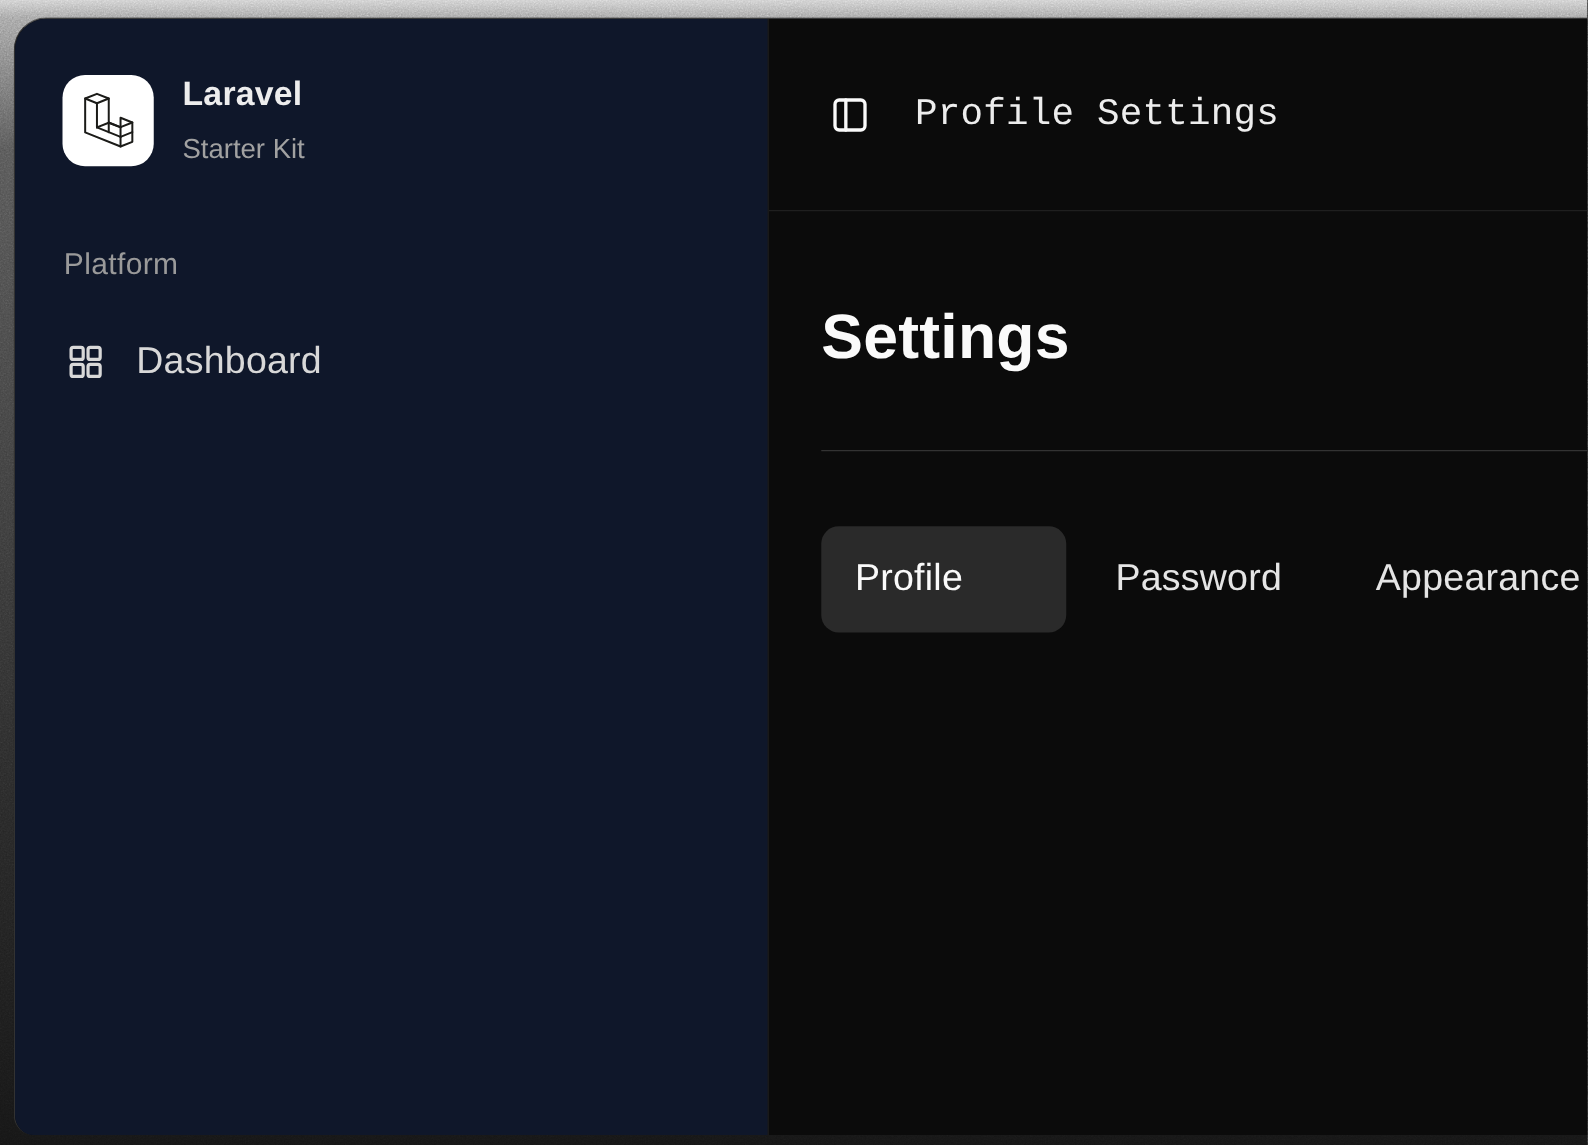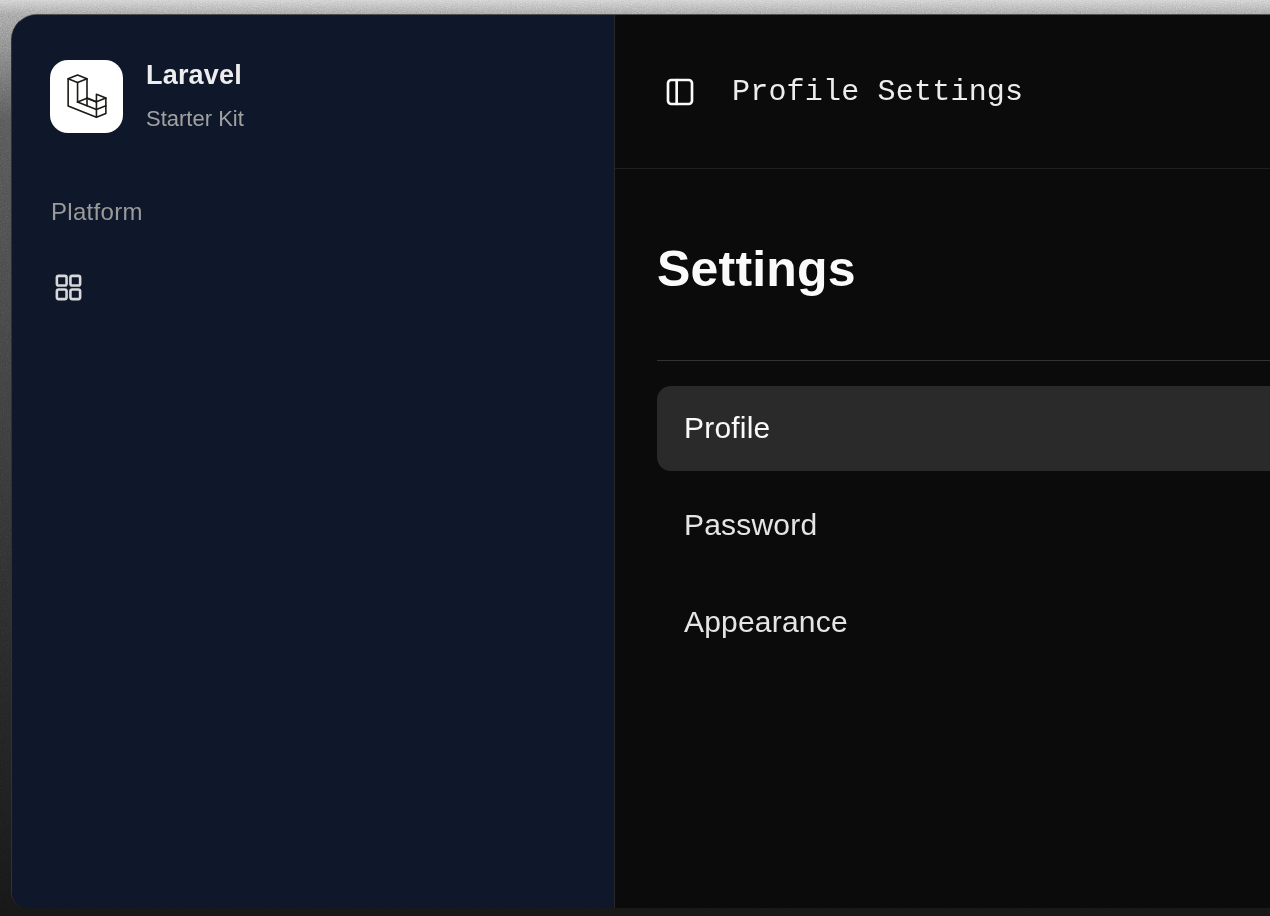--- a/index.html
+++ b/index.html
@@ -47,21 +47,21 @@
   .app-header { height:154px; flex:0 0 154px; border-bottom:1px solid #1f1f1f;
     display:flex; align-items:center; padding-left:49px; }
   .panel-btn { background:none; border:none; padding:0; cursor:pointer; display:flex; align-items:center; }
   .header-title { margin-left:36px; font-size:30px; font-weight:500; color:#ededed; letter-spacing:0.2px;font-family:Liberation Mono, monospace; }
 
   .content { padding:74px 0 0 42px; flex:1 1 auto; }
   .page-heading { font-size:50px; font-weight:700; color:#fafafa; letter-spacing:0.2px; line-height:1.05; }
   .page-subheading { margin-top:21px; font-size:28px; color:#a1a1a1; letter-spacing:0.2px; white-space:nowrap; }
   .content-divider { border:none; height:1px; background:#333333; margin-top:64px; width:100%; }
 
-  .settings-nav { margin-top:25px; display:flex; flex-direction:column; gap:12px; }
+  .settings-nav { margin-top:60px; display:flex; flex-direction:row; gap:12px; }
   .tab { height:85px; display:flex; align-items:center; padding-left:27px;
     border-radius:14px; font-size:30px; color:#e5e5e5; letter-spacing:0.2px;
     width:calc(100% + 30px); cursor:pointer; }
   .tab.active { background:#2a2a2a; color:#fafafa; }
 </style>
 </head>
 <body>
 
 <div class="bg-noise">
   <svg width="1270" height="916" xmlns="http://www.w3.org/2000/svg">
@@ -103,20 +103,21 @@
 
     <div class="nav-label">Platform</div>
 
     <div class="nav-item">
       <svg width="31" height="31" viewBox="0 0 24 24" fill="none" stroke="#d8d8d8" stroke-width="2" stroke-linejoin="round" stroke-linecap="round">
         <rect x="3" y="3" width="7.5" height="7.5" rx="1.4"></rect>
         <rect x="13.5" y="3" width="7.5" height="7.5" rx="1.4"></rect>
         <rect x="3" y="13.5" width="7.5" height="7.5" rx="1.4"></rect>
         <rect x="13.5" y="13.5" width="7.5" height="7.5" rx="1.4"></rect>
       </svg>
+      <span class="nav-text">Dashboard</span>
     </div>
   </aside>
 
   <div class="v-divider"></div>
 
   <div class="main">
 
     <header class="app-header">
       <button class="panel-btn">
         <svg width="32" height="32" viewBox="0 0 24 24" fill="none" stroke="#fafafa" stroke-width="2" stroke-linejoin="round" stroke-linecap="round">

